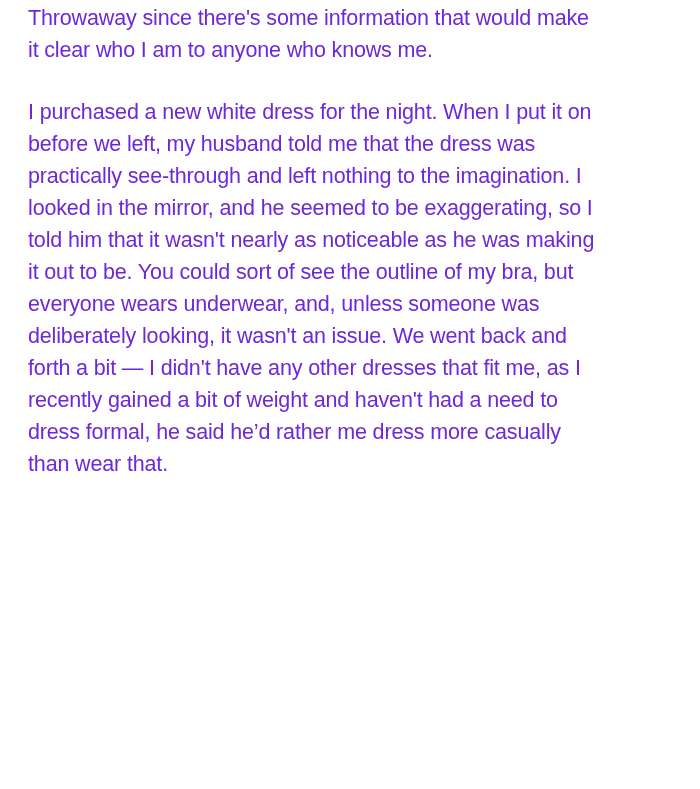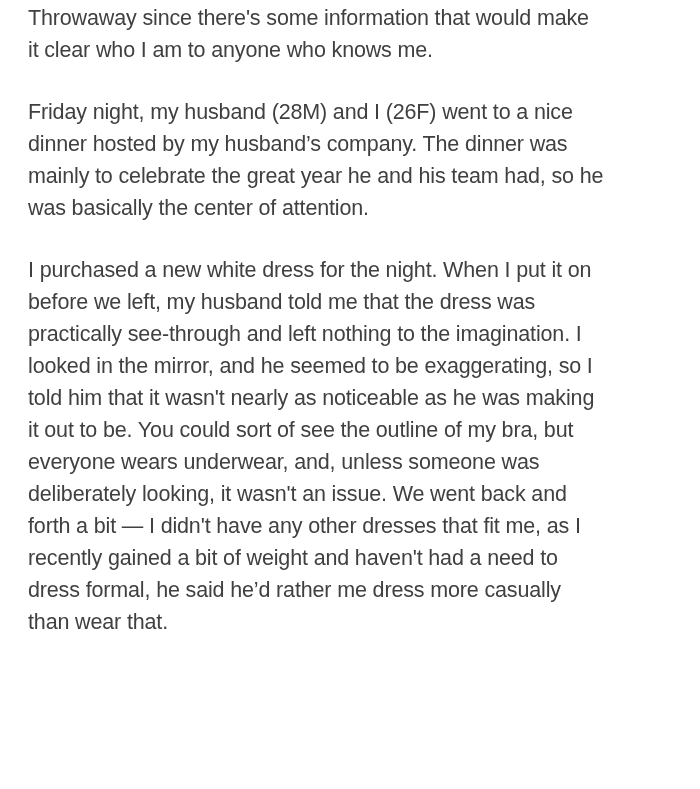--- a/index.html
+++ b/index.html
@@ -11,37 +11,33 @@
     overflow: hidden;
   }
   .post-body {
     box-sizing: border-box;
     width: 700px;
     padding: 2px 0 0 28px;
     font-family: "Liberation Sans", sans-serif;
     font-size: 21.5px;
     line-height: 32px;
     letter-spacing: -0.15px;
-    color: #404040;
+    color: #6d28d9;
   }
   .post-body p {
     margin: 0 0 30px 0;
     white-space: pre;   
   }
 </style>
 </head>
 <body>
 
 <div class="post-body">
   <p>Throwaway since there's some information that would make
 it clear who I am to anyone who knows me.</p>
-  <p>Friday night, my husband (28M) and I (26F) went to a nice
-dinner hosted by my husband’s company. The dinner was
-mainly to celebrate the great year he and his team had, so he
-was basically the center of attention.</p>
   <p>I purchased a new white dress for the night. When I put it on
 before we left, my husband told me that the dress was
 practically see-through and left nothing to the imagination. I
 looked in the mirror, and he seemed to be exaggerating, so I
 told him that it wasn't nearly as noticeable as he was making
 it out to be. You could sort of see the outline of my bra, but
 everyone wears underwear, and, unless someone was
 deliberately looking, it wasn't an issue. We went back and
 forth a bit — I didn't have any other dresses that fit me, as I
 recently gained a bit of weight and haven't had a need to

